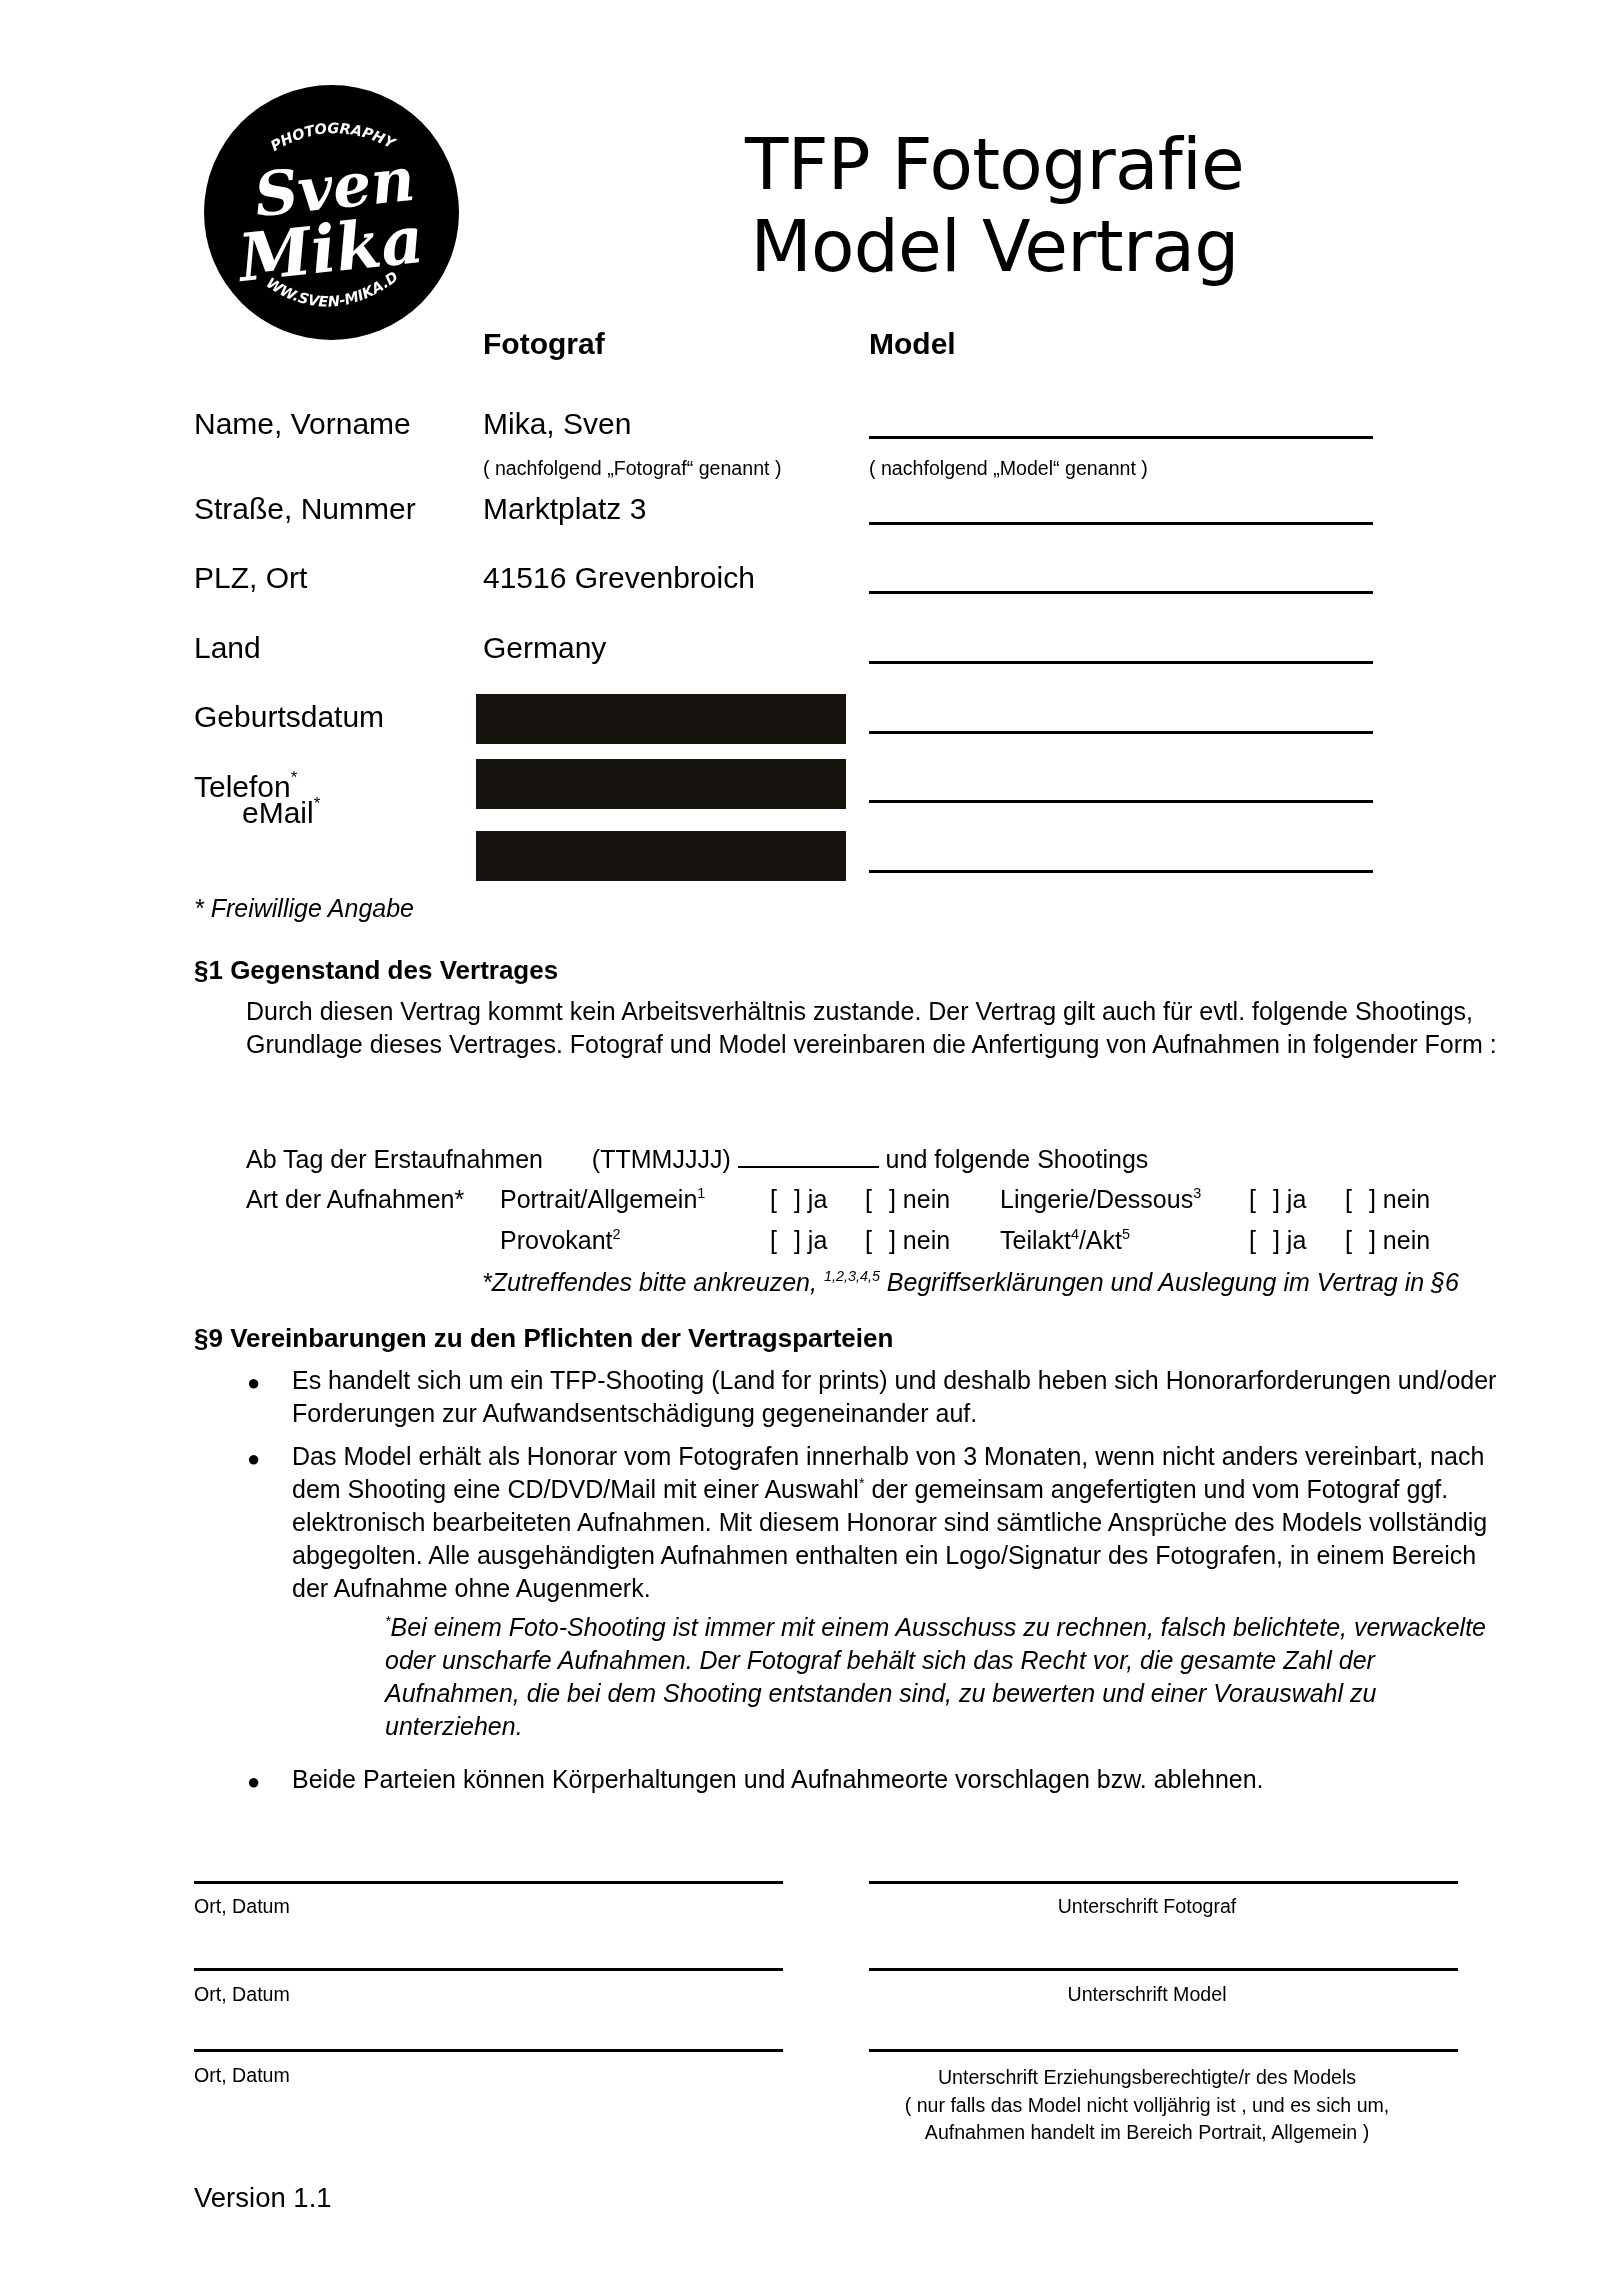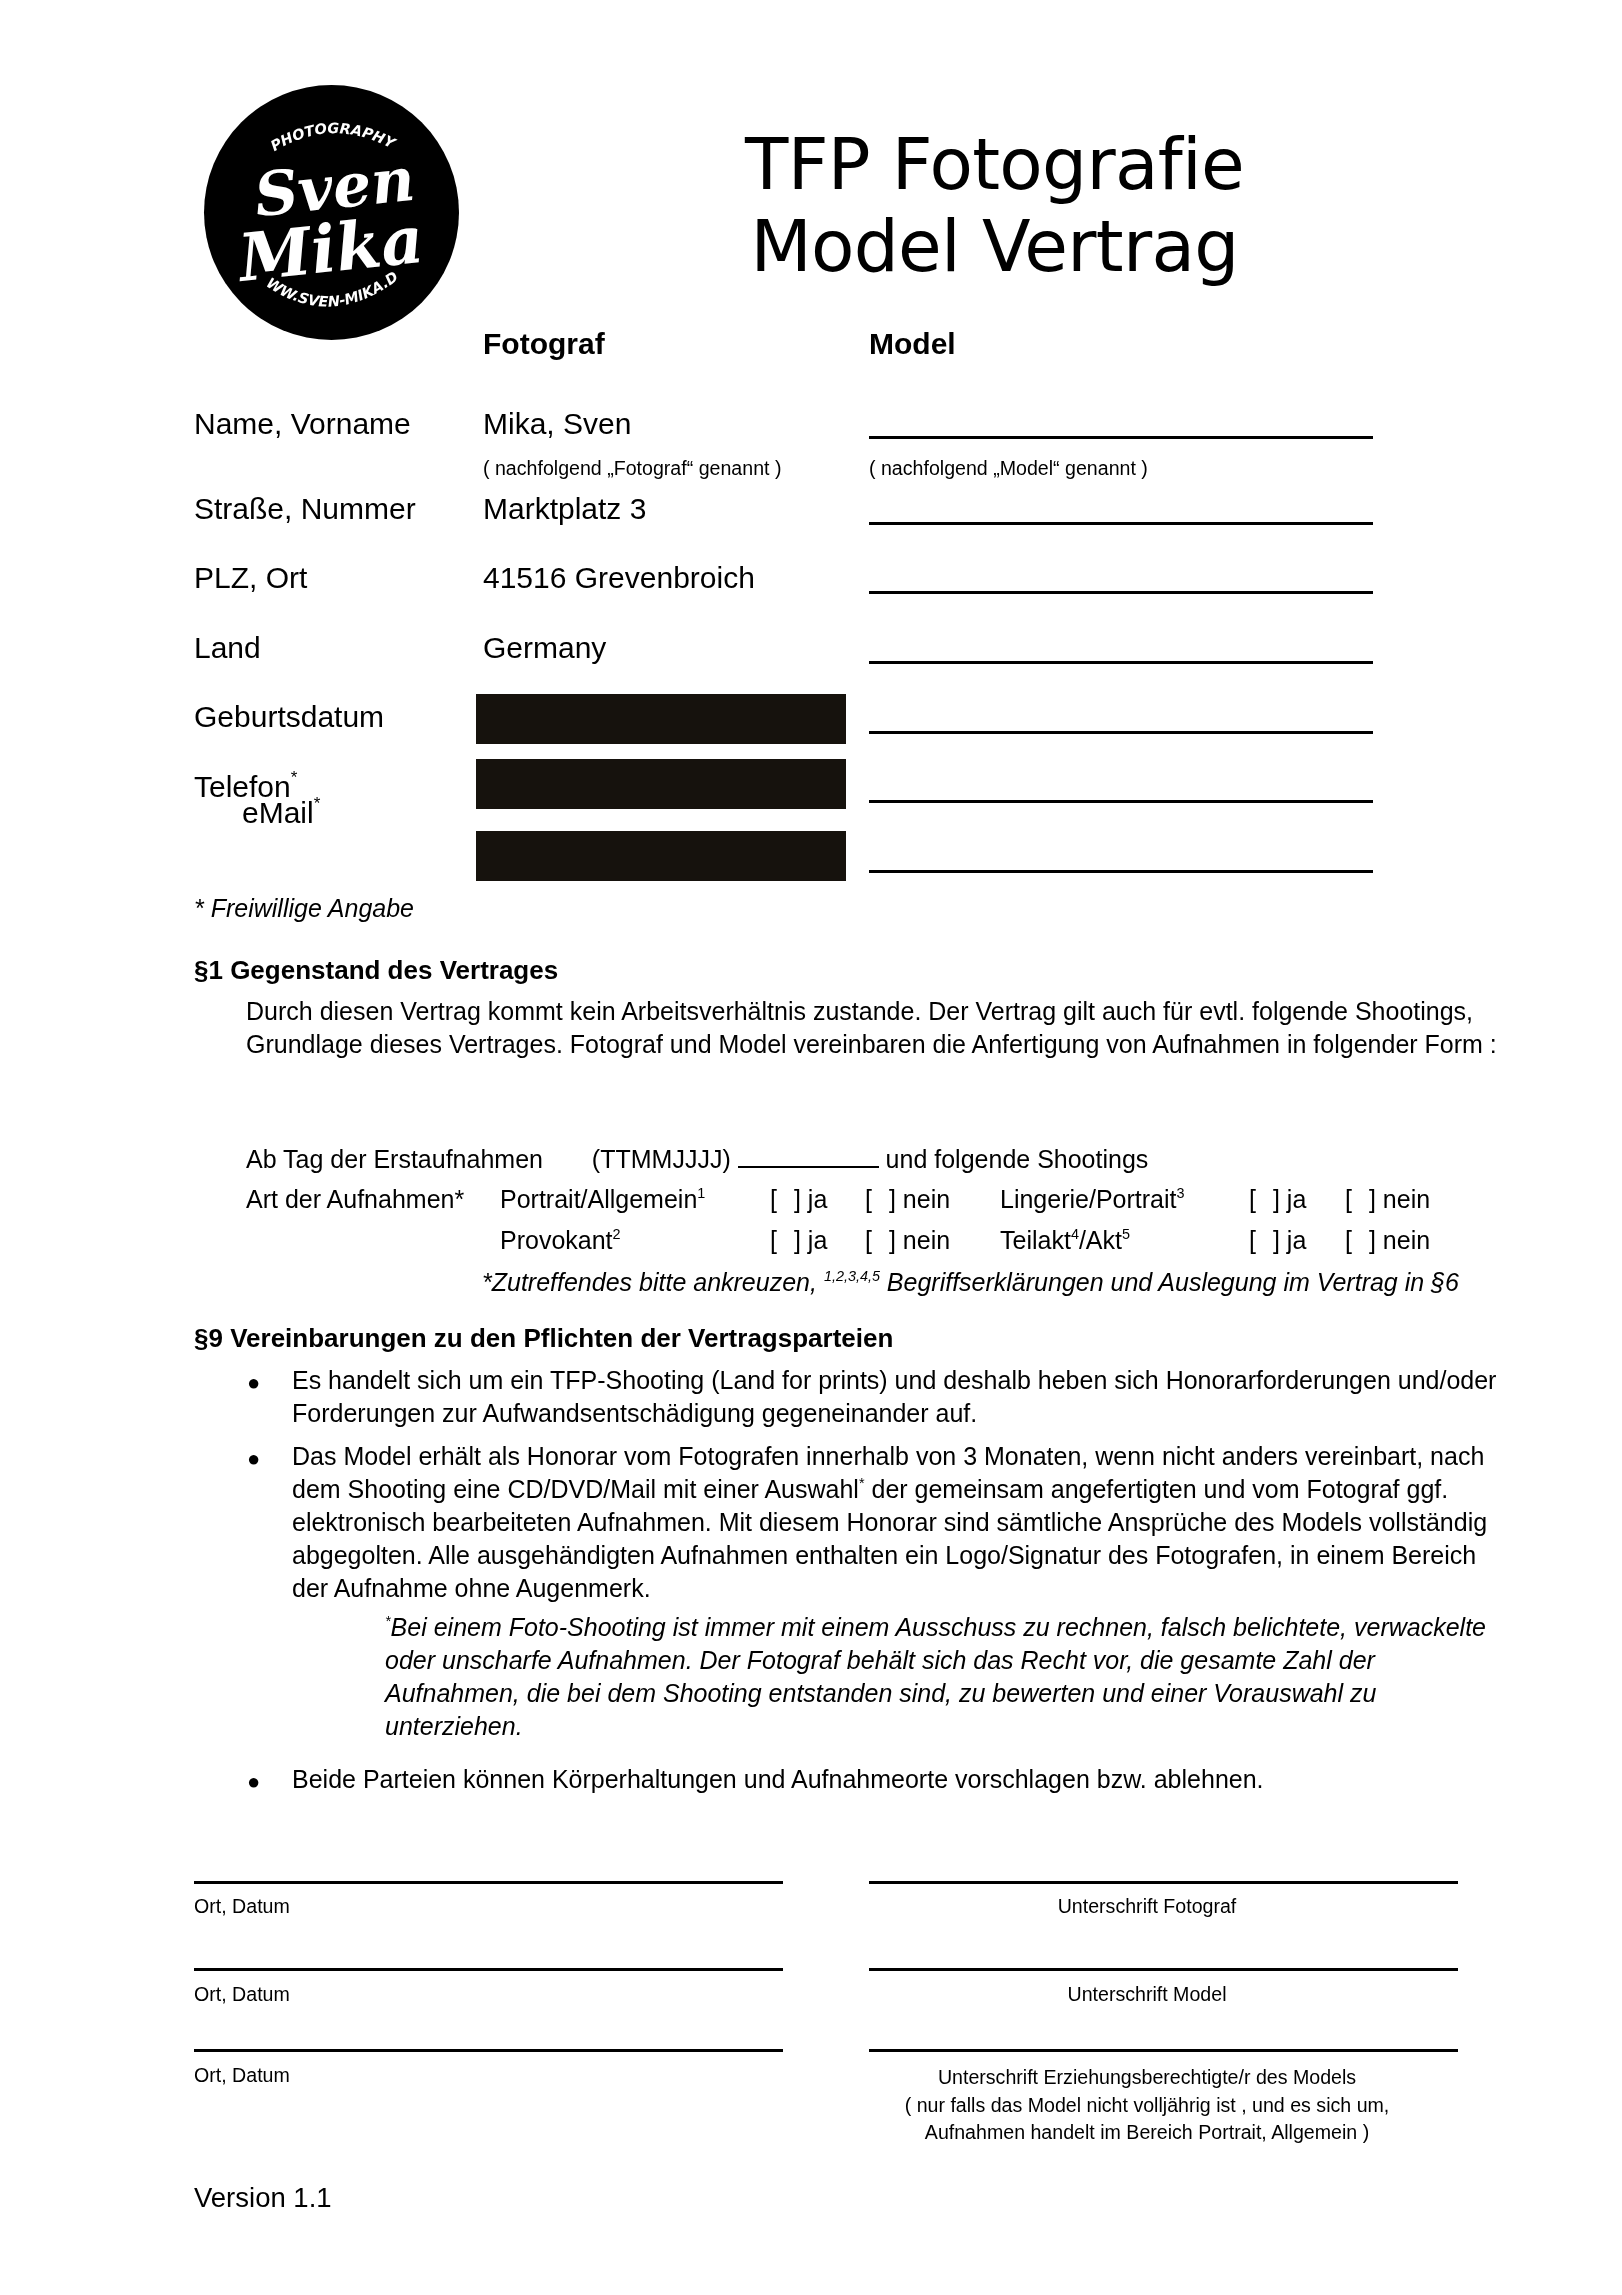--- a/index.html
+++ b/index.html
@@ -116,21 +116,21 @@
   <span class="blank"></span>
   <span>und folgende Shootings</span>
 </div>
 
 <div class="abs p nowrap" style="left:246px; top:1183px;">Art der Aufnahmen*</div>
 
 <div class="abs p nowrap" style="left:500px; top:1183px;"><span>Portrait/Allgemein</span><sup class="s">1</sup></div>
 <div class="abs p nowrap" style="left:770px; top:1183px;"><span>[</span><span style="display:inline-block;width:17px;"></span><span>]</span> <span>ja</span></div>
 <div class="abs p nowrap" style="left:865px; top:1183px;"><span>[</span><span style="display:inline-block;width:17px;"></span><span>]</span> <span>nein</span></div>
 
-<div class="abs p nowrap" style="left:1000px; top:1183px;"><span>Lingerie/Portrait</span><sup class="s">3</sup></div>
+<div class="abs p nowrap" style="left:1000px; top:1183px;"><span>Lingerie/Dessous</span><sup class="s">3</sup></div>
 <div class="abs p nowrap" style="left:1249px; top:1183px;"><span>[</span><span style="display:inline-block;width:17px;"></span><span>]</span> <span>ja</span></div>
 <div class="abs p nowrap" style="left:1345px; top:1183px;"><span>[</span><span style="display:inline-block;width:17px;"></span><span>]</span> <span>nein</span></div>
 
 <div class="abs p nowrap" style="left:500px; top:1224px;"><span>Provokant</span><sup class="s">2</sup></div>
 <div class="abs p nowrap" style="left:770px; top:1224px;"><span>[</span><span style="display:inline-block;width:17px;"></span><span>]</span> <span>ja</span></div>
 <div class="abs p nowrap" style="left:865px; top:1224px;"><span>[</span><span style="display:inline-block;width:17px;"></span><span>]</span> <span>nein</span></div>
 
 <div class="abs p nowrap" style="left:1000px; top:1224px;"><span>Teilakt</span><sup class="s">4</sup><span>/Akt</span><sup class="s">5</sup></div>
 <div class="abs p nowrap" style="left:1249px; top:1224px;"><span>[</span><span style="display:inline-block;width:17px;"></span><span>]</span> <span>ja</span></div>
 <div class="abs p nowrap" style="left:1345px; top:1224px;"><span>[</span><span style="display:inline-block;width:17px;"></span><span>]</span> <span>nein</span></div>

